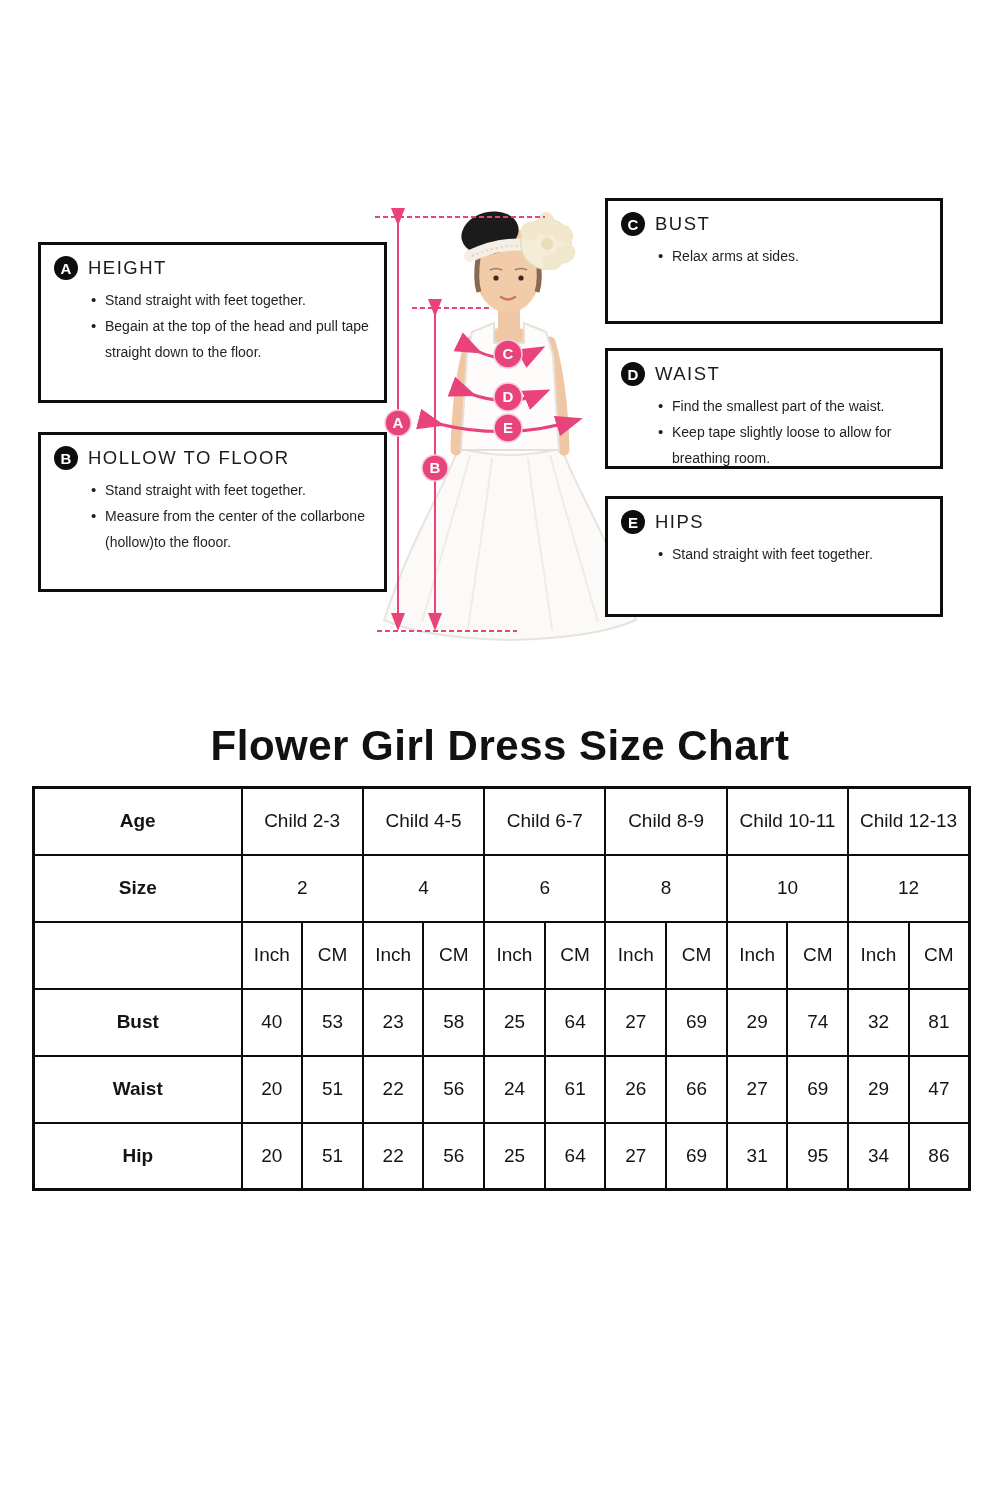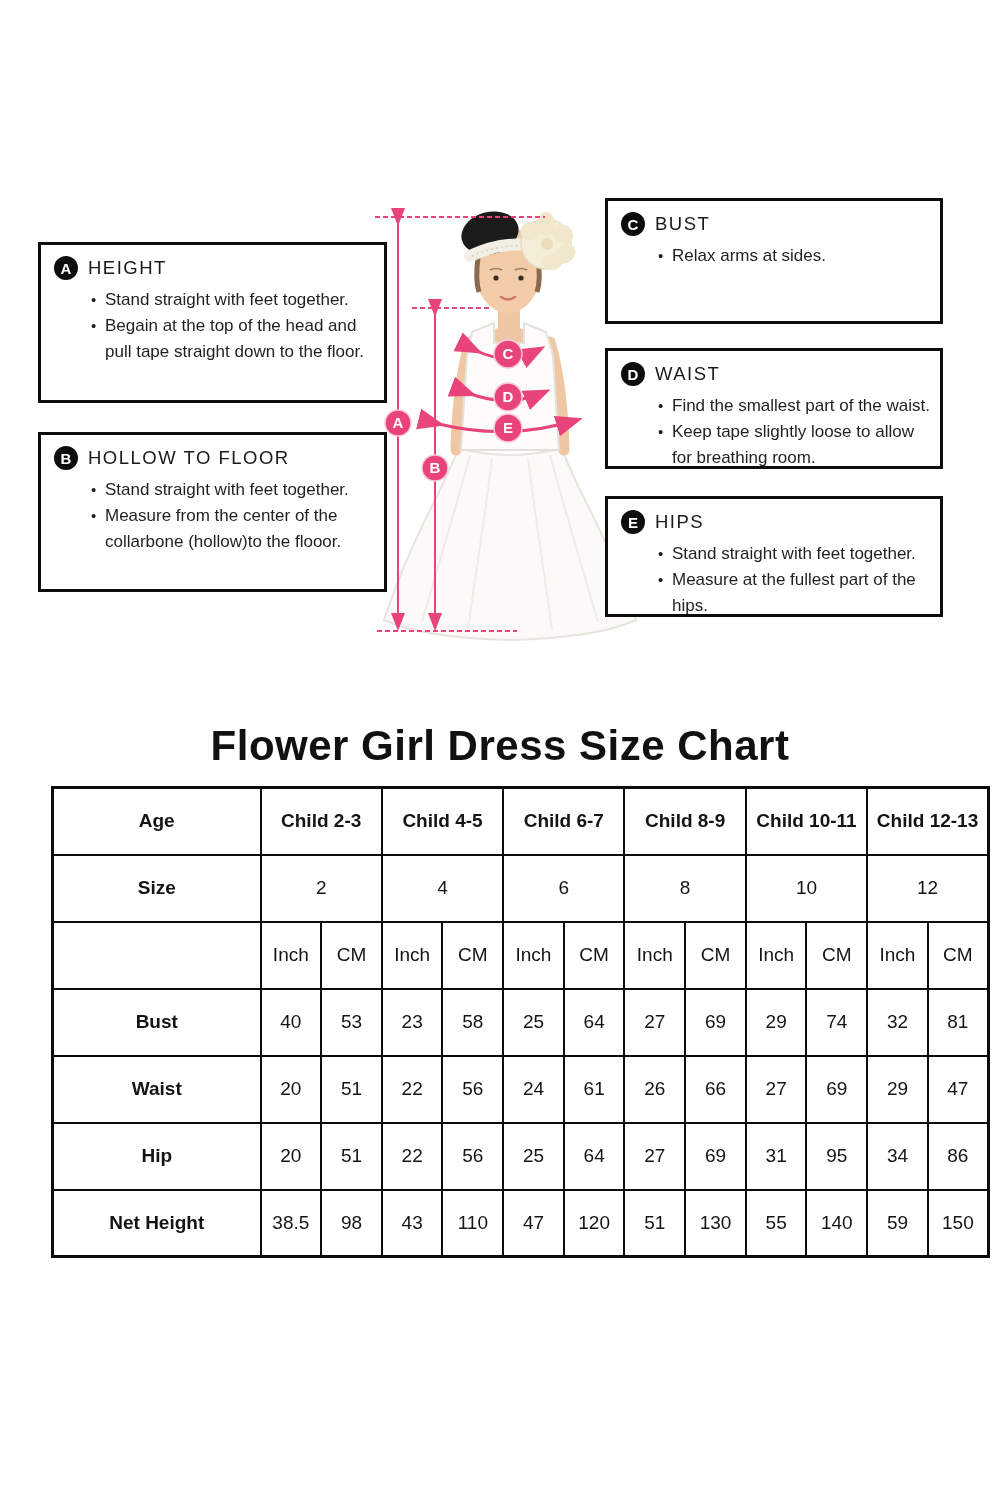--- a/index.html
+++ b/index.html
@@ -15,41 +15,40 @@
   }
   .ibox-head { display:flex; align-items:center; gap:10px; margin-bottom:7px; }
   .letter-badge {
     width:24px; height:24px; border-radius:50%; background:#0d0d0d; color:#ffffff;
     font-weight:bold; font-size:15px; display:flex; align-items:center; justify-content:center;
     flex:0 0 auto;
   }
   .ibox-title { font-size:18.5px; letter-spacing:1.5px; color:#1a1a1a; }
   .ibox ul { list-style:none; margin-left:37px; }
   .ibox li {
-    position:relative; padding-left:14px; font-size:17px; line-height:26px; color:#1f1f1f;
+    position:relative; padding-left:14px; font-size:14px; line-height:26px; color:#1f1f1f;
   }
   .ibox li::before { content:"\2022"; position:absolute; left:0; top:0; font-size:15px; }
   
   .chart-title {
     position:absolute; left:0; top:722px; width:1000px; text-align:center;
     font-size:42px; font-weight:bold; color:#111; letter-spacing:0.5px;
   }
   
   .size-table-wrap { position:absolute; left:32px; top:786px; width:936px; }
   table.size-table {
     border-collapse:collapse; table-layout:fixed; width:936px;
     border:3px solid #0c0c0c;
-    margin-left:19px;
   }
   table.size-table td {
     border:2px solid #0c0c0c; text-align:center; vertical-align:middle;
     height:67px; font-size:19px; color:#141414; overflow:hidden;
   }
   td.lbl { font-weight:bold; font-size:20px; }
-  td.hdr { font-weight:bold; font-size:20px; }
+  td.hdr { font-weight:normal; font-size:20px; }
   td.num { font-weight:normal; }
   col.c-label { width:208px; }
   col.c-val { width:60.66px; }
   
   .figure-svg { position:absolute; left:360px; top:200px; }
 </style>
 </head>
 <body>
 
 <div class="page">
@@ -171,21 +170,20 @@
     </ul>
   </div>
 
   <div class="ibox" style="left:605px; top:496px; width:338px; height:121px;">
     <div class="ibox-head">
       <div class="letter-badge">E</div>
       <div class="ibox-title">HIPS</div>
     </div>
     <ul>
       <li>Stand straight with feet together.</li>
-      <li>Measure at the fullest part of the hips.</li>
     </ul>
   </div>
 
   <div class="chart-title">Flower Girl Dress Size Chart</div>
 
   <div class="size-table-wrap">
     <table class="size-table">
       <colgroup>
         <col class="c-label">
         <col class="c-val">
@@ -273,32 +271,17 @@
         <td class="num">56</td>
         <td class="num">25</td>
         <td class="num">64</td>
         <td class="num">27</td>
         <td class="num">69</td>
         <td class="num">31</td>
         <td class="num">95</td>
         <td class="num">34</td>
         <td class="num">86</td>
       </tr>
-      <tr>
-        <td class="lbl">Net Height</td>
-        <td class="num">38.5</td>
-        <td class="num">98</td>
-        <td class="num">43</td>
-        <td class="num">110</td>
-        <td class="num">47</td>
-        <td class="num">120</td>
-        <td class="num">51</td>
-        <td class="num">130</td>
-        <td class="num">55</td>
-        <td class="num">140</td>
-        <td class="num">59</td>
-        <td class="num">150</td>
-      </tr>
     </tbody>
       </table>
   </div>
 
 </div>
 
 </body></html>

